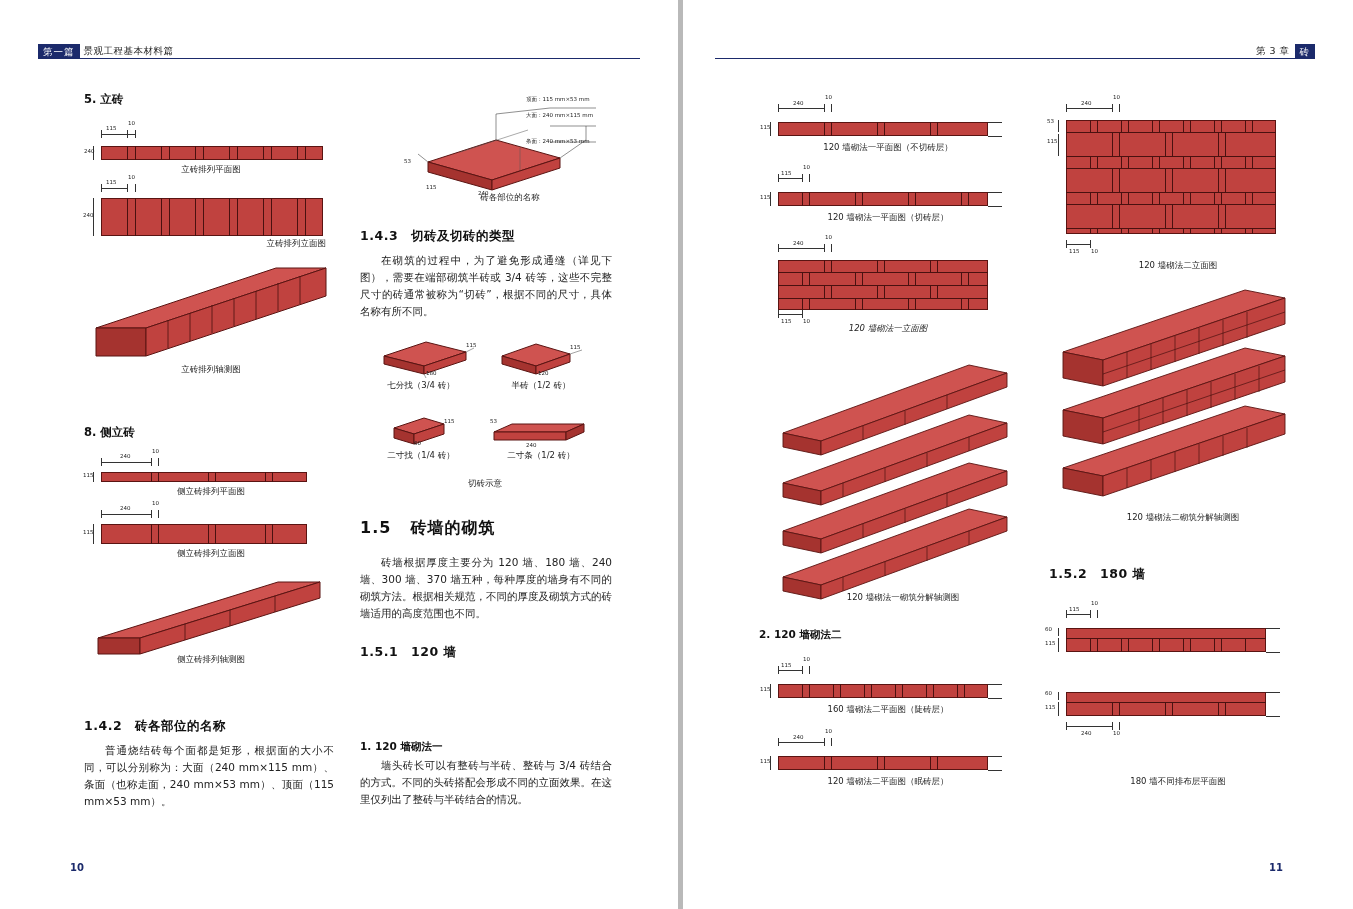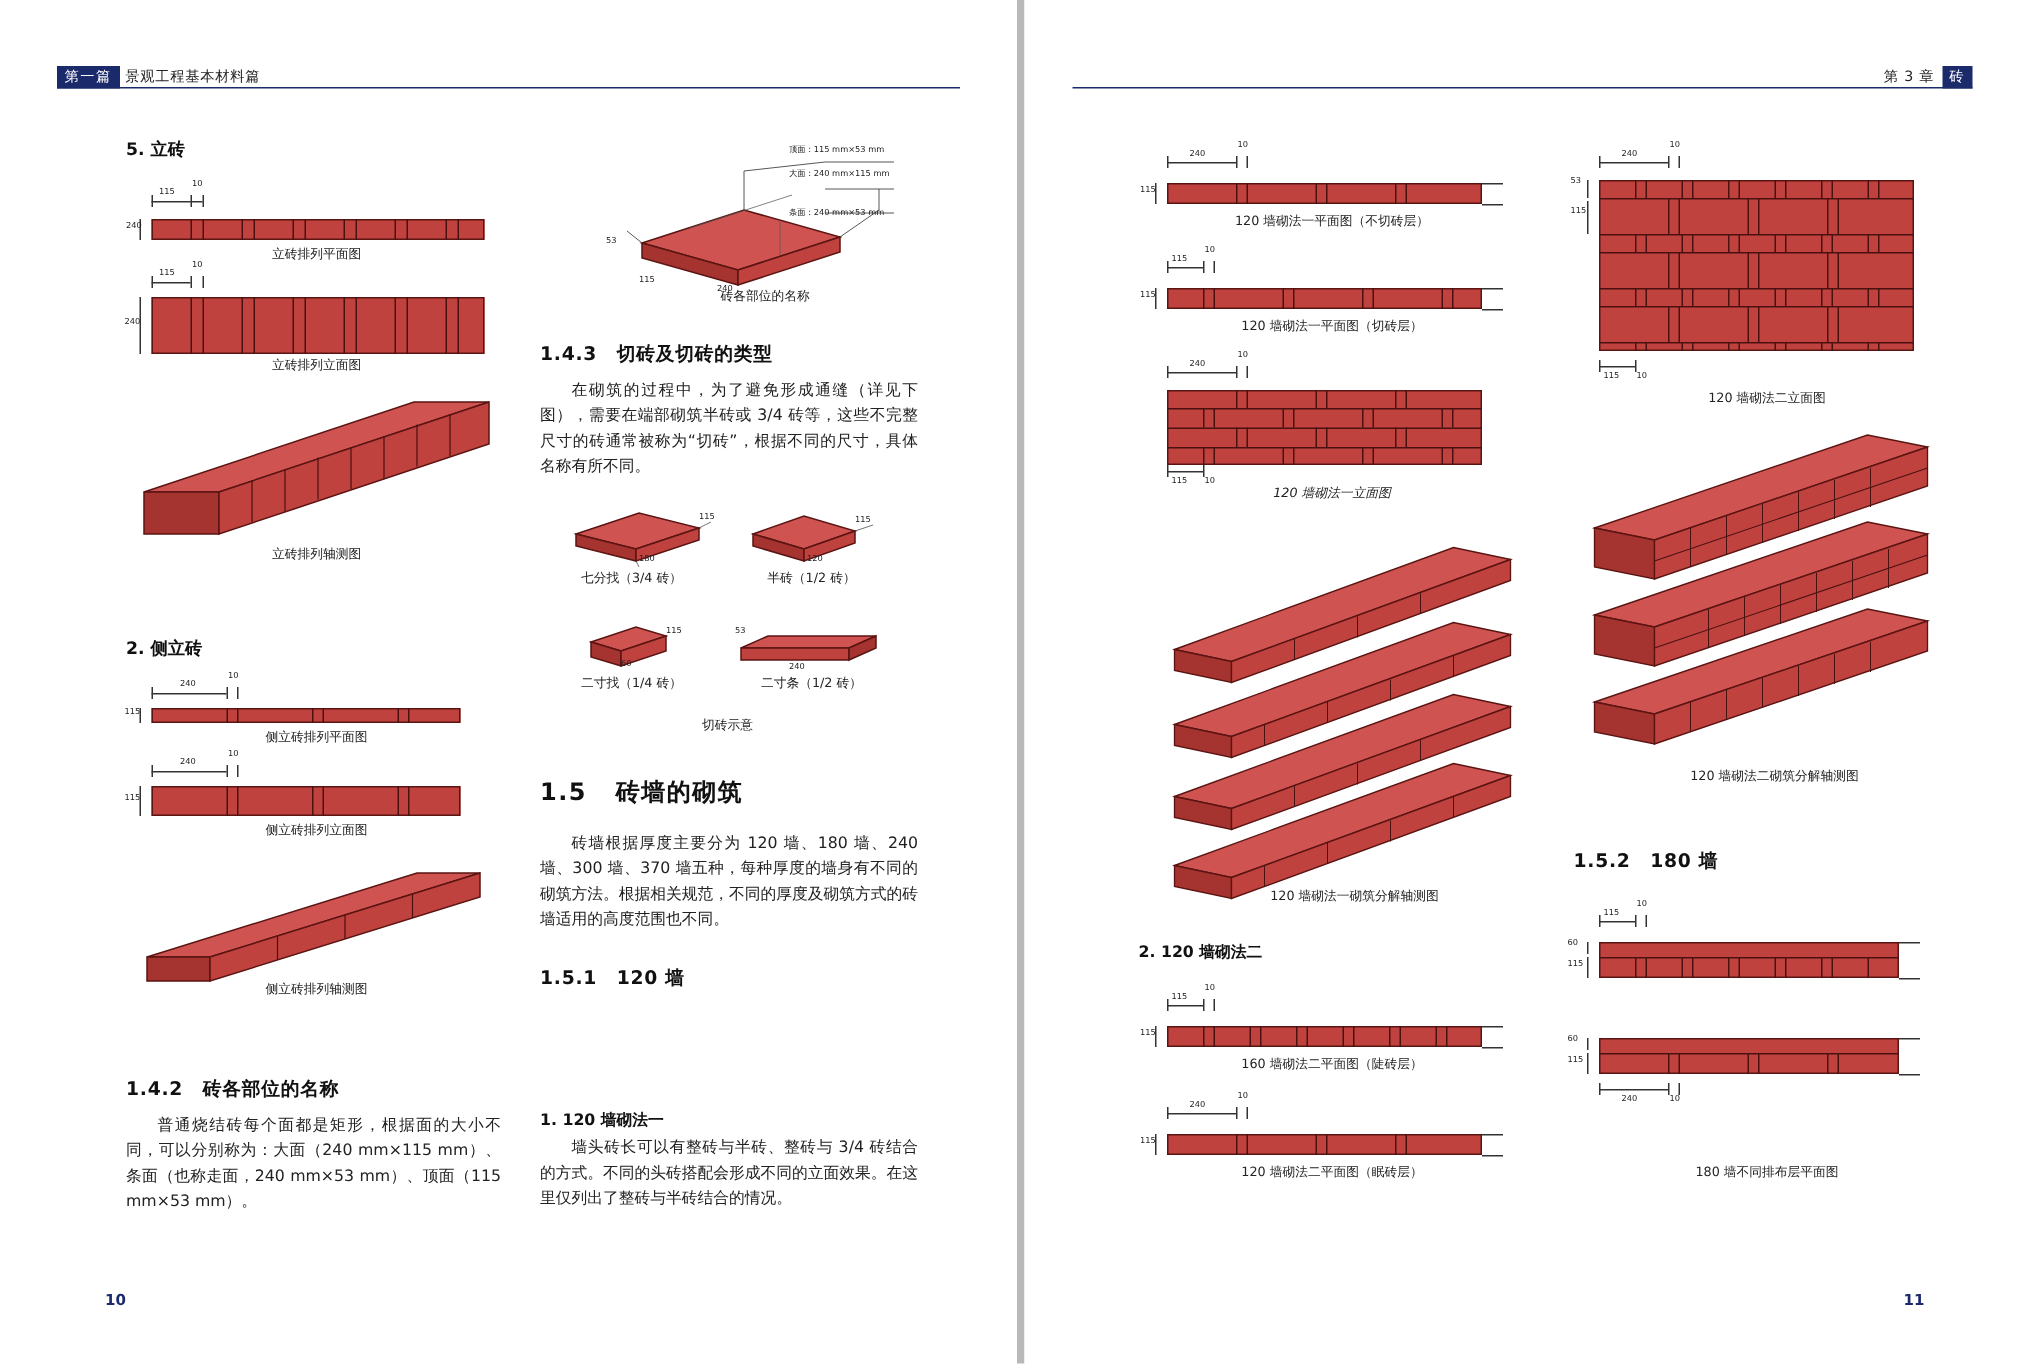--- a/index.html
+++ b/index.html
@@ -102,21 +102,21 @@
     <div class="seam" style="left:73px;top:16px;height:38px;"></div>
     <div class="seam" style="left:99px;top:16px;height:38px;"></div>
     <div class="seam" style="left:107px;top:16px;height:38px;"></div>
     <div class="seam" style="left:133px;top:16px;height:38px;"></div>
     <div class="seam" style="left:141px;top:16px;height:38px;"></div>
     <div class="seam" style="left:167px;top:16px;height:38px;"></div>
     <div class="seam" style="left:175px;top:16px;height:38px;"></div>
     <div class="seam" style="left:201px;top:16px;height:38px;"></div>
     <div class="seam" style="left:209px;top:16px;height:38px;"></div>
   </div>
-  <div class="cap" style="position:absolute;left:96px;top:238px;width:230px;">立砖排列立面图</div>
+  <div class="cap" style="position:absolute;left:96px;top:238px;width:230px;text-align:right;">立砖排列立面图</div>
 
   <div class="dwg" style="left:80px;top:256px;width:260px;height:110px;">
     <svg width="260" height="110" viewBox="0 0 260 110">
       <g stroke="#5a1412" stroke-width="1">
         <polygon points="16,72 196,12 246,12 66,72" fill="#cf5350"></polygon>
         <polygon points="16,72 66,72 66,100 16,100" fill="#a5332f"></polygon>
         <polygon points="66,72 246,12 246,40 66,100" fill="#c0423f"></polygon>
         <g stroke="#4a1110" stroke-width="0.8">
           <line x1="88" y1="64" x2="88" y2="92"></line>
           <line x1="110" y1="57" x2="110" y2="85"></line>
@@ -127,21 +127,21 @@
           <line x1="220" y1="20" x2="220" y2="48"></line>
         </g>
         <g stroke="#4a1110" stroke-width="0.8">
           <line x1="38" y1="64" x2="218" y2="4" stroke="none"></line>
         </g>
       </g>
     </svg>
   </div>
   <div class="cap" style="position:absolute;left:96px;top:364px;width:230px;">立砖排列轴测图</div>
 
-  <div class="h3" style="position:absolute;left:84px;top:425px;">2. 侧立砖</div>
+  <div class="h3" style="position:absolute;left:84px;top:425px;">8. 侧立砖</div>
 
   <div class="dwg" style="left:96px;top:456px;width:240px;height:36px;">
     <div class="dimh" style="left:5px;top:6px;width:50px;"></div>
     <div class="dimv" style="left:5px;top:2px;height:8px;"></div>
     <div class="dimv" style="left:55px;top:2px;height:8px;"></div>
     <div class="dimv" style="left:62px;top:2px;height:8px;"></div>
     <div class="dlab" style="left:24px;top:-3px;">240</div>
     <div class="dlab" style="left:56px;top:-8px;">10</div>
     <div class="dimv" style="left:-3px;top:16px;height:10px;"></div>
     <div class="dlab" style="left:-13px;top:16px;">115</div>

